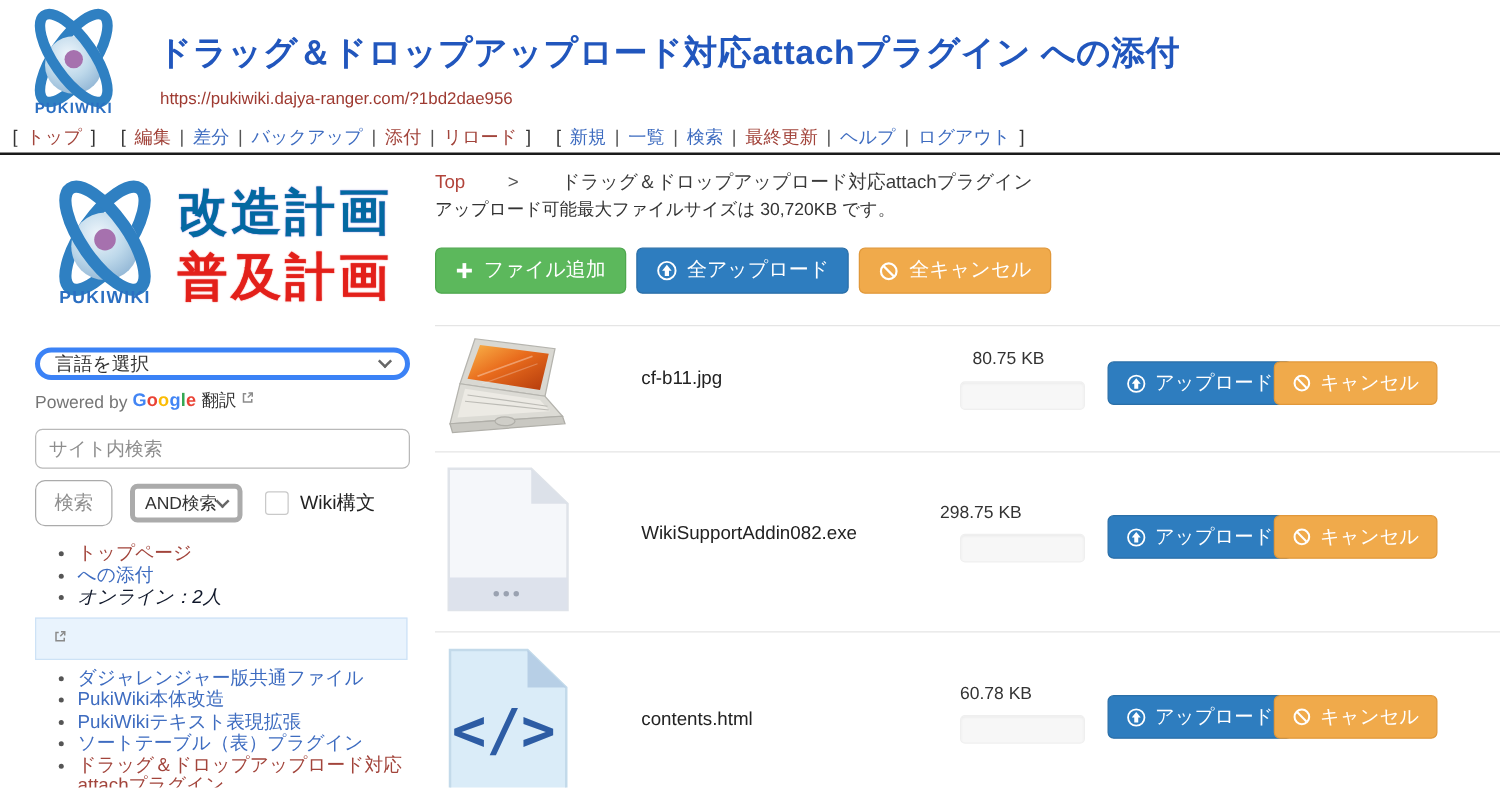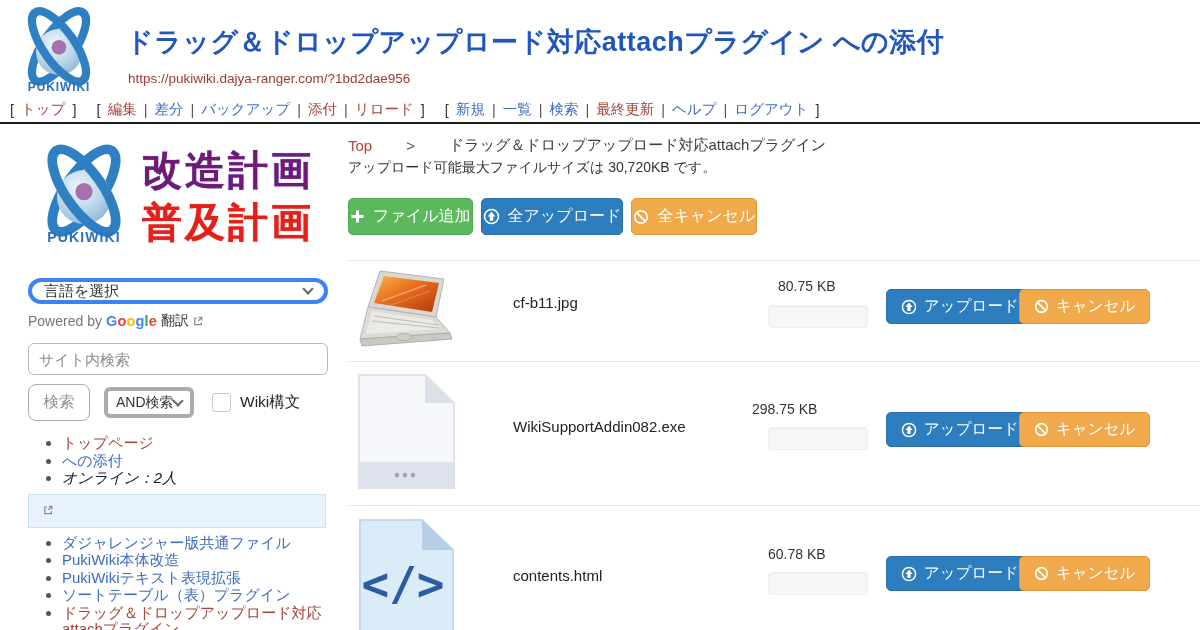--- a/index.html
+++ b/index.html
@@ -26,35 +26,35 @@
 
   
   .content { display:flex; align-items:flex-start; }
   .sidebar { width:345px; flex:0 0 345px; padding:14px 14px 0 28px; }
   .main { flex:1; padding:12px 0 0 3px; position:relative; }
 
   
   .banner { display:flex; align-items:center; height:115px; cursor:pointer; }
   .banner-texts { margin-left:2px; font-weight:bold; font-size:40px; line-height:1.3;
                   letter-spacing:3px; font-family:"DejaVu Sans",sans-serif; white-space:nowrap; }
-  .banner-line1 { color:#701a75; text-shadow:0 0 1px #4444c4; }
+  .banner-line1 { color:#0369a1; text-shadow:0 0 1px #4444c4; }
   .banner-line2 { color:#e3201a; text-shadow:0 0 1px #e3201a; }
 
   .fake-select { width:300px; border:4px solid #3b82f6; background:#fff; color:#333;
                  display:flex; align-items:center; justify-content:space-between;
                  cursor:pointer; }
   .lang-select { margin-top:25px; height:26px; border-radius:13px; padding:0 12px; font-size:15px; }
   .chev { width:8px; height:8px; border-right:2px solid #666; border-bottom:2px solid #666;
           transform:rotate(45deg); margin-top:-4px; flex:0 0 auto; }
 
   .powered { margin-top:8px; font-size:14px; color:#757575; display:flex; align-items:center; gap:4px; }
   .gletters { font-weight:bold; font-size:14.5px; letter-spacing:0.2px; }
   .gl-1,.gl-4 { color:#4285F4; } .gl-2,.gl-6 { color:#EA4335; }
   .gl-3 { color:#FBBC05; } .gl-5 { color:#34A853; }
-  .translate-link { color:#333; cursor:pointer; display:inline-flex; align-items:center; gap:3px; }
+  .translate-link { color:#333; cursor:pointer; display:inline-flex; align-items:flex-start; gap:3px; }
 
   .site-search { margin-top:13px; width:300px; height:32px; border:1px solid #b9b9b9;
                  border-radius:6px; font-size:15px; padding:0 10px; color:#333;
                  font-family:inherit; }
   .site-search::placeholder { color:#8d8d8d; }
 
   .search-row { margin-top:9px; display:flex; align-items:center; }
   .search-btn { width:62px; height:37px; background:#fff; border:1px solid #ababab;
                 border-radius:8px; color:#909090; font-size:15.5px; cursor:pointer;
                 font-family:inherit; }
@@ -78,21 +78,21 @@
   ul.links-list { margin-top:7px; }
 
   
   .breadcrumb { font-size:15px; color:#3a3a3a; display:flex; align-items:center;gap:25px; }
   .bc-home { color:#b2443b; cursor:pointer; }
   .bc-sep { margin:0 9px; color:#555; }
   .attach-link { margin-top:15px; font-size:14px; color:#3e6cc0; cursor:pointer; width:max-content; }
   .max-size { margin-top:4px; font-size:14px; color:#333; }
 
   .toolbar { margin-top:21px; display:flex; gap:8px; }
-  .btn { display:inline-flex; align-items:center; gap:8px; height:37px; padding:0 1px;
+  .btn { display:inline-flex; align-items:center; gap:8px; height:37px; padding:0 15px;
          border-radius:5px; color:#fff; font-size:16px; cursor:pointer; border:1px solid; 
          font-family:inherit; white-space:nowrap; }
   .btn-green  { background:#5cb85c; border-color:#4ea74e; }
   .btn-blue   { background:#2e7dbf; border-color:#2a6fa8; }
   .btn-orange { background:#f0aa4b; border-color:#e1983a; }
 
   .rows { margin-top:25px; }
   .file-row { position:relative; border-top:1px solid #e5e5e5; }
   .row-1 { height:101px; } .row-2 { height:144px; } .row-3 { height:144px; }
   .cell { position:absolute; }

